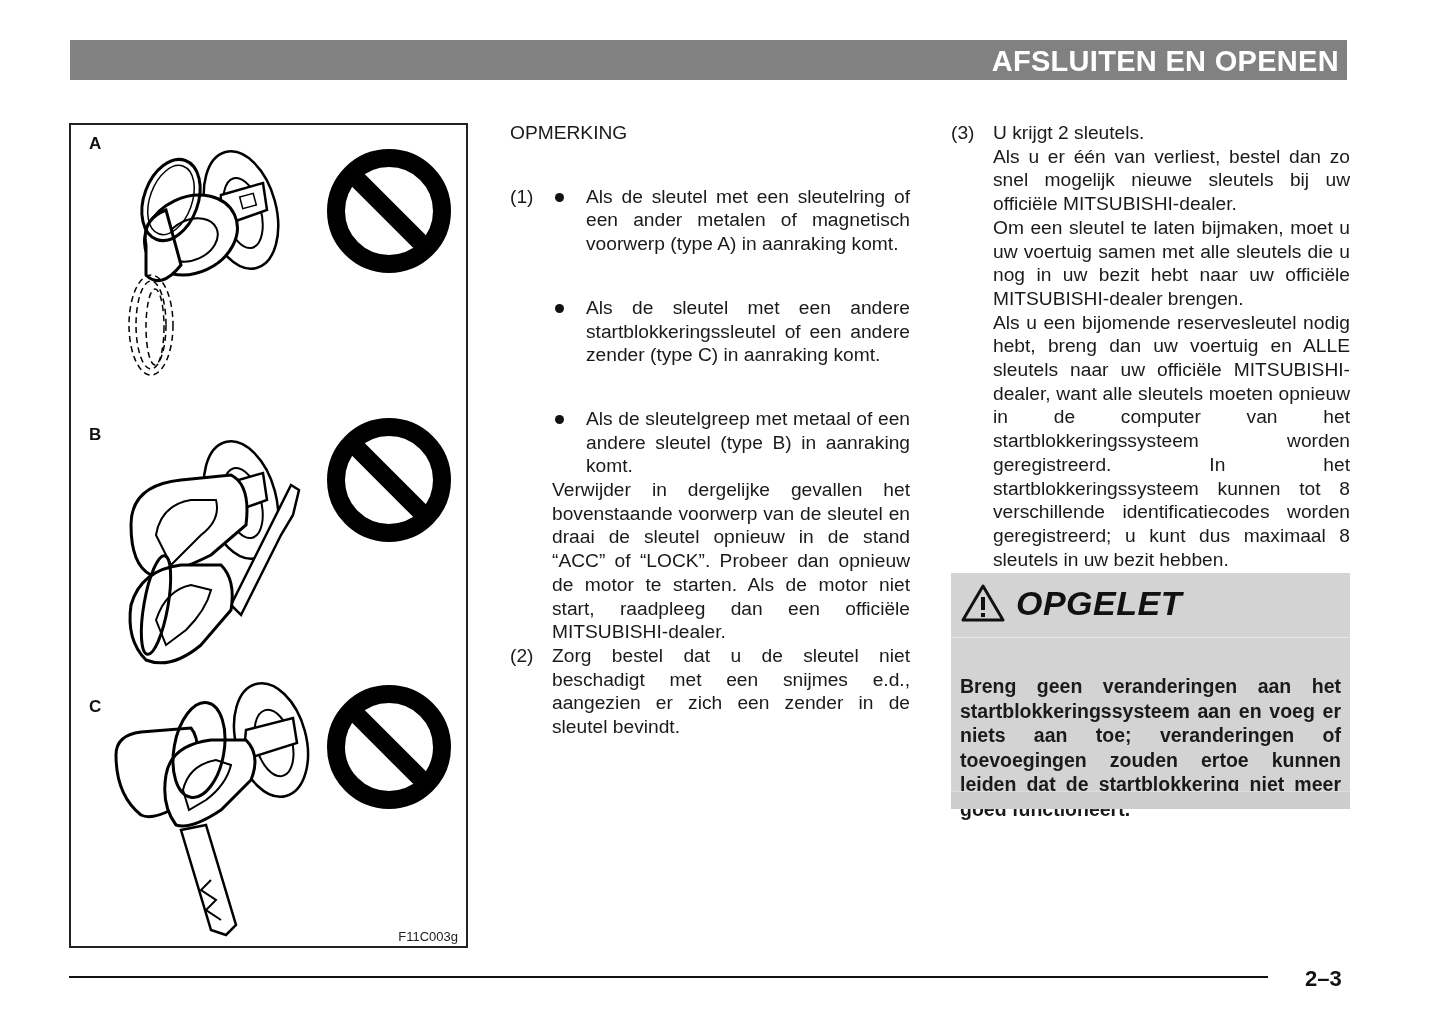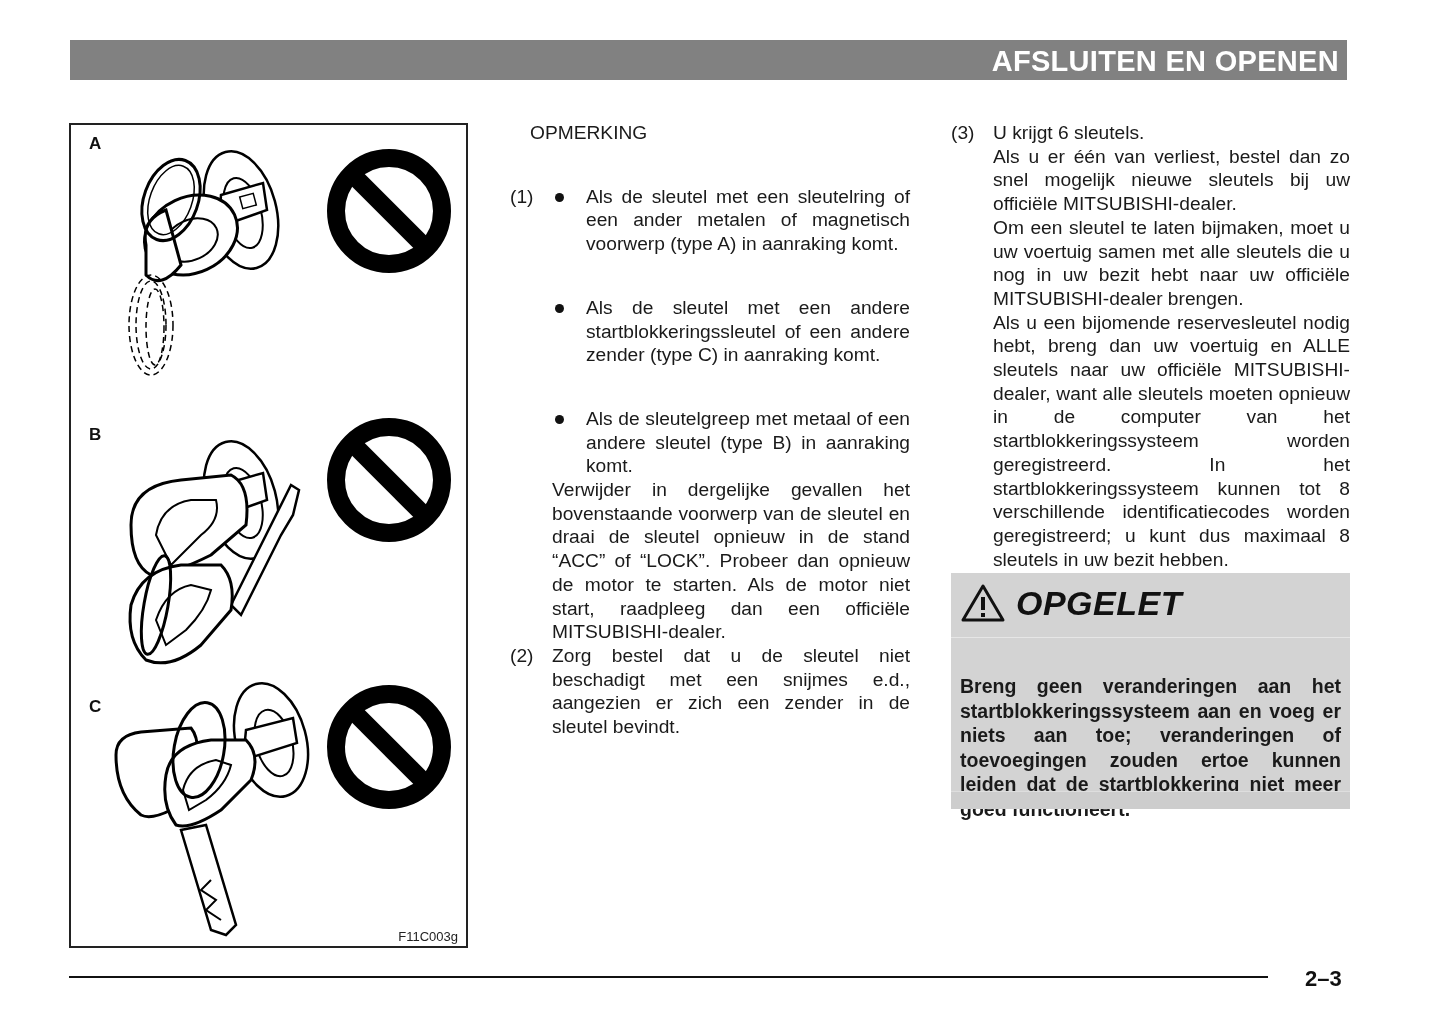--- a/index.html
+++ b/index.html
@@ -37,21 +37,21 @@
     }
     .fig-svg { position: absolute; left: 0; top: 0; }
 
     
     .col {
       position: absolute; font-size: 19.2px; line-height: 23.7px; color: #1a1a1a;
     }
     .col-mid { left: 510px; top: 121px; width: 400px; }
     .col-right { left: 951px; top: 121px; width: 399px; }
 
-    .heading { display: block; margin-left: 20px; }
+    .heading { display: block; }
     .num-item { position: relative; padding-left: 42px; text-align: justify; }
     .num-item .num { position: absolute; left: 0; top: 0; }
     .bullet-item { position: relative; padding-left: 34px; text-align: justify; margin-top: 40px; }
     .bullet-item .dot {
       position: absolute; left: 3px; top: 8px; width: 9px; height: 9px;
       border-radius: 50%; background: #111;
     }
     p { text-align: justify; }
 
     
@@ -192,21 +192,21 @@
 
     <div class="num-item">
       <span class="num">(2)</span>
       <p>Zorg bestel dat u de sleutel niet beschadigt met een snijmes e.d., aangezien er zich een zender in de sleutel bevindt.</p>
     </div>
   </div>
 
   <div class="col col-right">
     <div class="num-item">
       <span class="num">(3)</span>
-      <p>U krijgt 6 sleutels.</p>
+      <p>U krijgt 2 sleutels.</p>
       <p>Als u er één van verliest, bestel dan zo snel mogelijk nieuwe sleutels bij uw officiële MITSUBISHI-dealer.</p>
       <p>Om een sleutel te laten bijmaken, moet u uw voertuig samen met alle sleutels die u nog in uw bezit hebt naar uw officiële MITSUBISHI-dealer brengen.</p>
       <p>Als u een bijomende reservesleutel nodig hebt, breng dan uw voertuig en ALLE sleutels naar uw officiële MITSUBISHI-dealer, want alle sleutels moeten opnieuw in de computer van het startblokkeringssysteem worden geregistreerd. In het startblokkeringssysteem kunnen tot 8 verschillende identificatiecodes worden geregistreerd; u kunt dus maximaal 8 sleutels in uw bezit hebben.</p>
     </div>
   </div>
 
   <div class="caution-box">
     <div class="caution-head">
       <svg width="46" height="40" viewBox="0 0 46 40">
         <path d="M23 3 L43 37 L3 37 Z" fill="none" stroke="#111" stroke-width="3" stroke-linejoin="round"></path>

